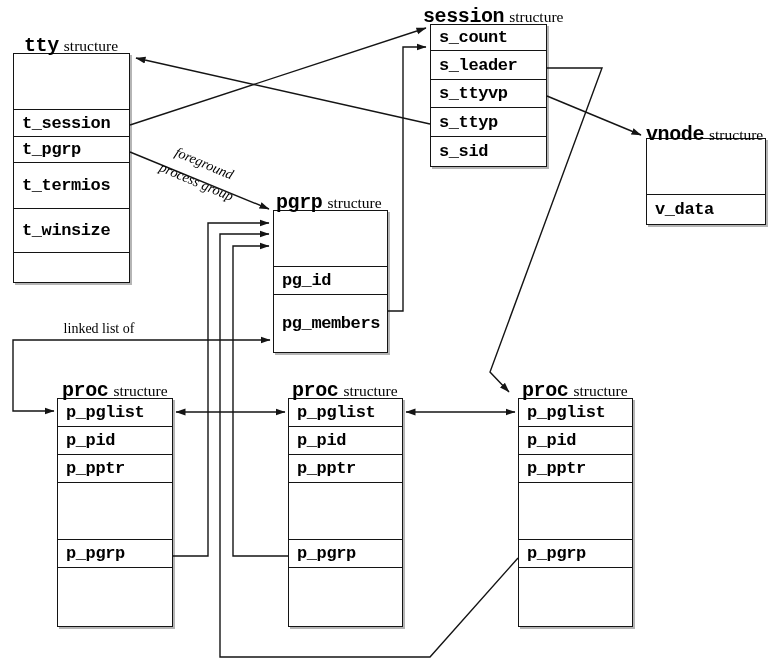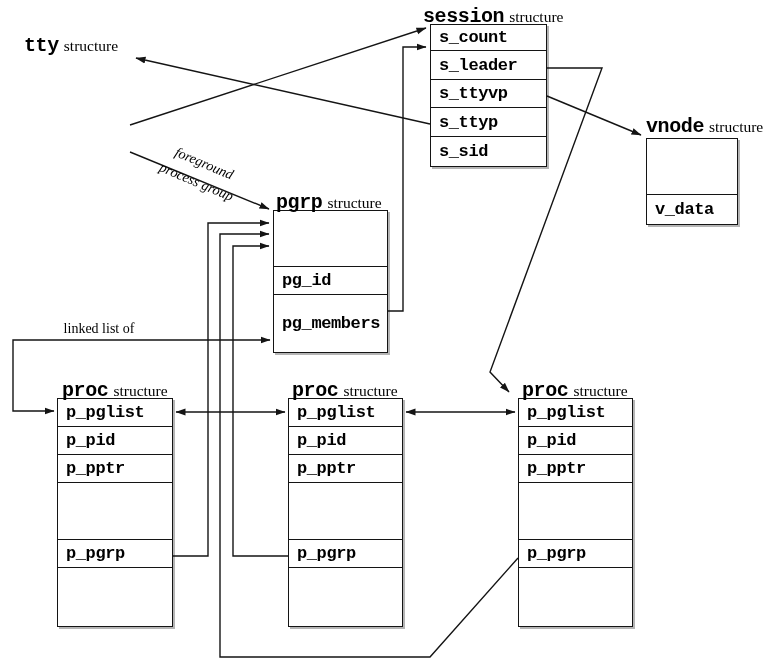--- a/index.html
+++ b/index.html
@@ -50,36 +50,44 @@
       <path d="M406,412 L515,412" marker-start="url(#ah)" marker-end="url(#ah)"></path>
       <path d="M173,556 L208,556 L208,223 L269,223" marker-end="url(#ah)"></path>
       <path d="M288,556 L233,556 L233,246 L269,246" marker-end="url(#ah)"></path>
       <path d="M518,558 L430,657 L220,657 L220,234 L269,234" marker-end="url(#ah)"></path>
     </g>
   </svg>
 
   <div class="btitle" style="left:24px;top:34px">
     <span class="tmono">tty</span><span class="tser">structure</span>
   </div>
+  <div class="sbox" style="left:13px;top:53px;width:117px;height:230px">
+    <div class="row" style="height:56px"></div>
+    <div class="row" style="height:27px">t_session</div>
+    <div class="row" style="height:26px">t_pgrp</div>
+    <div class="row" style="height:46px">t_termios</div>
+    <div class="row" style="height:44px">t_winsize</div>
+    <div class="row" style="flex:1"></div>
+  </div>
 
   <div class="btitle" style="left:423px;top:5px">
     <span class="tmono">session</span><span class="tser">structure</span>
   </div>
   <div class="sbox" style="left:430px;top:24px;width:117px;height:143px">
     <div class="row" style="height:26px">s_count</div>
     <div class="row" style="height:29px">s_leader</div>
     <div class="row" style="height:28px">s_ttyvp</div>
     <div class="row" style="height:29px">s_ttyp</div>
     <div class="row" style="flex:1">s_sid</div>
   </div>
 
-  <div class="btitle" style="left:646px;top:115px">
+  <div class="btitle" style="left:646px;top:123px">
     <span class="tmono">vnode</span><span class="tser">structure</span>
   </div>
-  <div class="sbox" style="left:646px;top:138px;width:92px;height:87px">
+  <div class="sbox" style="left:646px;top:138px;width:120px;height:87px">
     <div class="row" style="height:56px"></div>
     <div class="row" style="flex:1">v_data</div>
   </div>
 
   <div class="btitle" style="left:276px;top:191px">
     <span class="tmono">pgrp</span><span class="tser">structure</span>
   </div>
   <div class="sbox" style="left:273px;top:210px;width:115px;height:143px">
     <div class="row" style="height:56px"></div>
     <div class="row" style="height:28px">pg_id</div>

